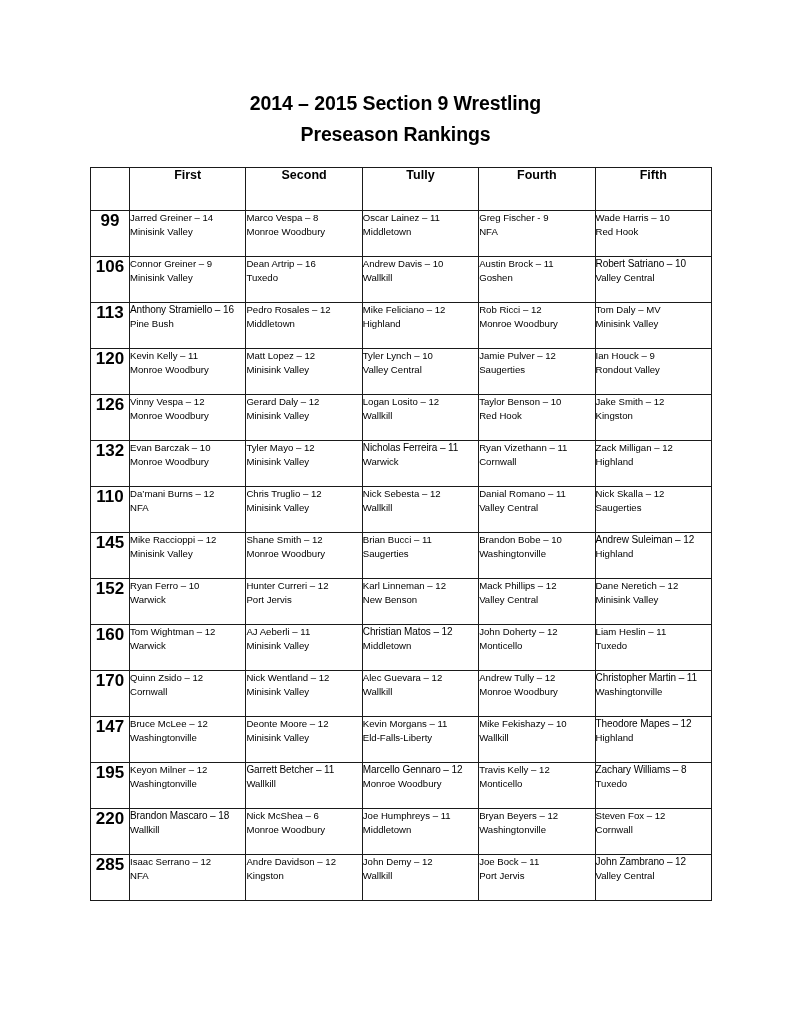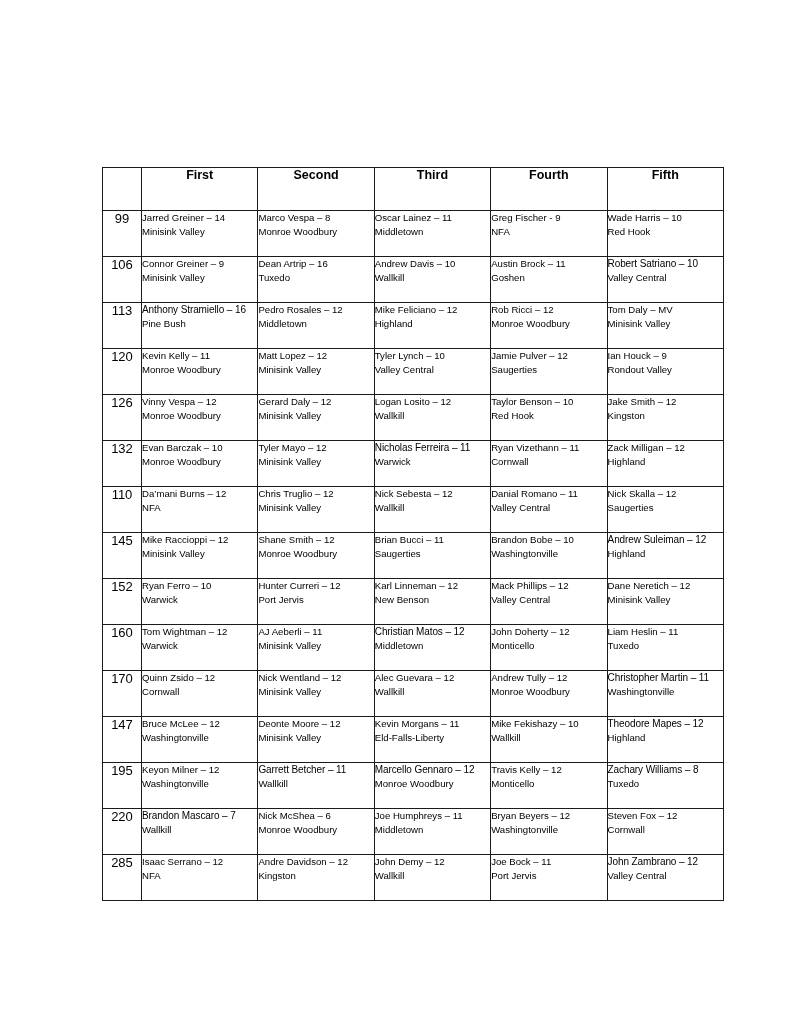--- a/index.html
+++ b/index.html
@@ -26,21 +26,21 @@
     text-align: center;
   }
   .title-line {
     font-size: 19.5px;
     font-weight: bold;
     letter-spacing: -0.1px;
     line-height: 31px;
   }
   .table-wrap {
     position: absolute;
-    left: 102px;
+    left: 90px;
     top: 167px;
     width: 621px;
   }
   table.rankings {
     border-collapse: collapse;
     width: 621px;
     table-layout: fixed;
   }
   table.rankings td,
   table.rankings th {
@@ -61,22 +61,22 @@
     box-sizing: border-box;
   }
   thead th.blank-head { border-right-width: 1.1px; }
 
   tbody td {
     height: 46px;
     box-sizing: border-box;
   }
   td.weight {
     text-align: center;
-    font-size: 13px;
-    font-weight: normal;
+    font-size: 17px;
+    font-weight: bold;
     padding-top: 5px;
   }
   td.cell {
     padding: 5px 0 0 5px;
   }
   .line {
     display: block;
     font-size: 9.6px;
     line-height: 13.6px;
     white-space: nowrap;
@@ -84,37 +84,41 @@
   .line.sm {
     font-size: 10px;
     letter-spacing: -0.1px;
   }
 </style>
 </head>
 <body>
 
 <div class="page">
 
+  <div class="title-block">
+    <div class="title-line">2014 – 2015 Section 9 Wrestling</div>
+    <div class="title-line">Preseason Rankings</div>
+  </div>
 
   <div class="table-wrap">
     <table class="rankings">
       <colgroup>
         <col class="c-weight">
         <col class="c-rank">
           <col class="c-rank">
           <col class="c-rank">
           <col class="c-rank">
           <col class="c-rank">
       </colgroup>
       <thead>
         <tr>
           <th class="blank-head"></th>
           <th>First</th>
           <th>Second</th>
-          <th>Third</th>
+          <th>Tully</th>
           <th>Fourth</th>
           <th>Fifth</th>
         </tr>
       </thead>
       <tbody id="table-body">
           <tr>
             <td class="weight">99</td>
             <td class="cell">
               <span class="line">Jarred Greiner – 14</span>
               <span class="line">Minisink Valley</span>
@@ -408,21 +412,21 @@
               <span class="line">Monticello</span>
             </td>
             <td class="cell">
               <span class="line sm">Zachary Williams – 8</span>
               <span class="line">Tuxedo</span>
             </td>
           </tr>
           <tr>
             <td class="weight">220</td>
             <td class="cell">
-              <span class="line sm">Brandon Mascaro – 7</span>
+              <span class="line sm">Brandon Mascaro – 18</span>
               <span class="line">Wallkill</span>
             </td>
             <td class="cell">
               <span class="line">Nick McShea – 6</span>
               <span class="line">Monroe Woodbury</span>
             </td>
             <td class="cell">
               <span class="line">Joe Humphreys – 11</span>
               <span class="line">Middletown</span>
             </td>

